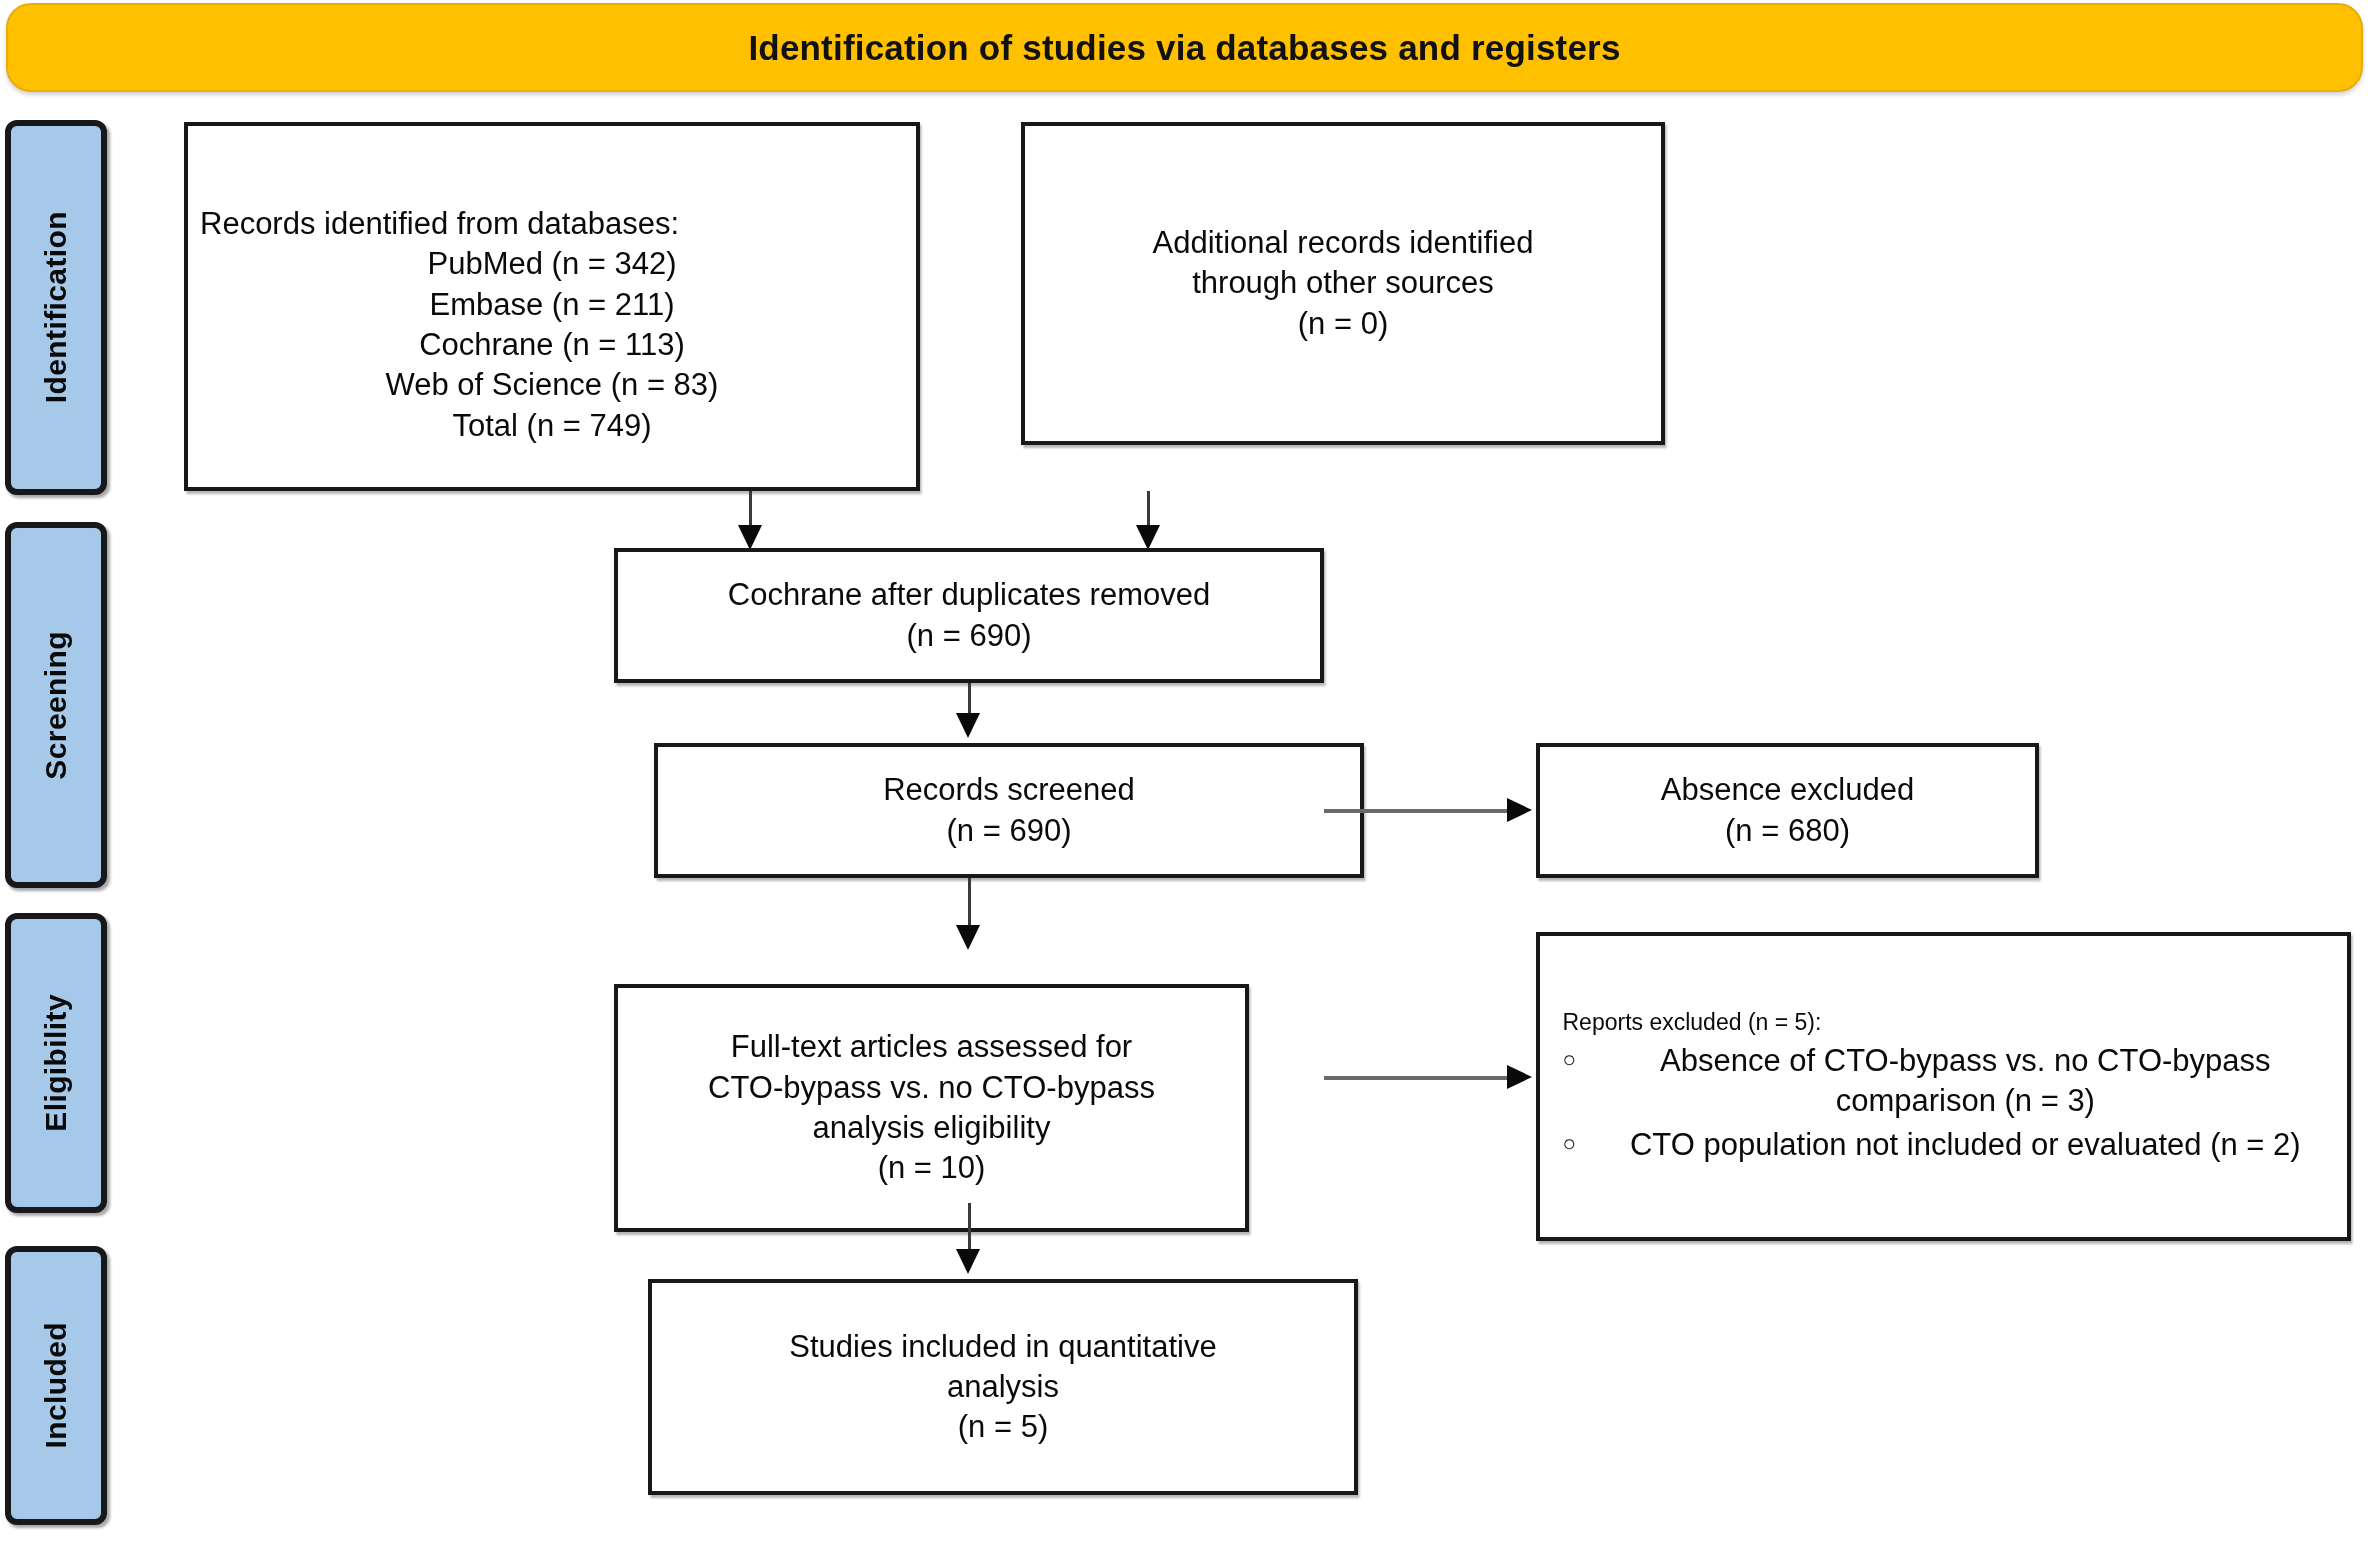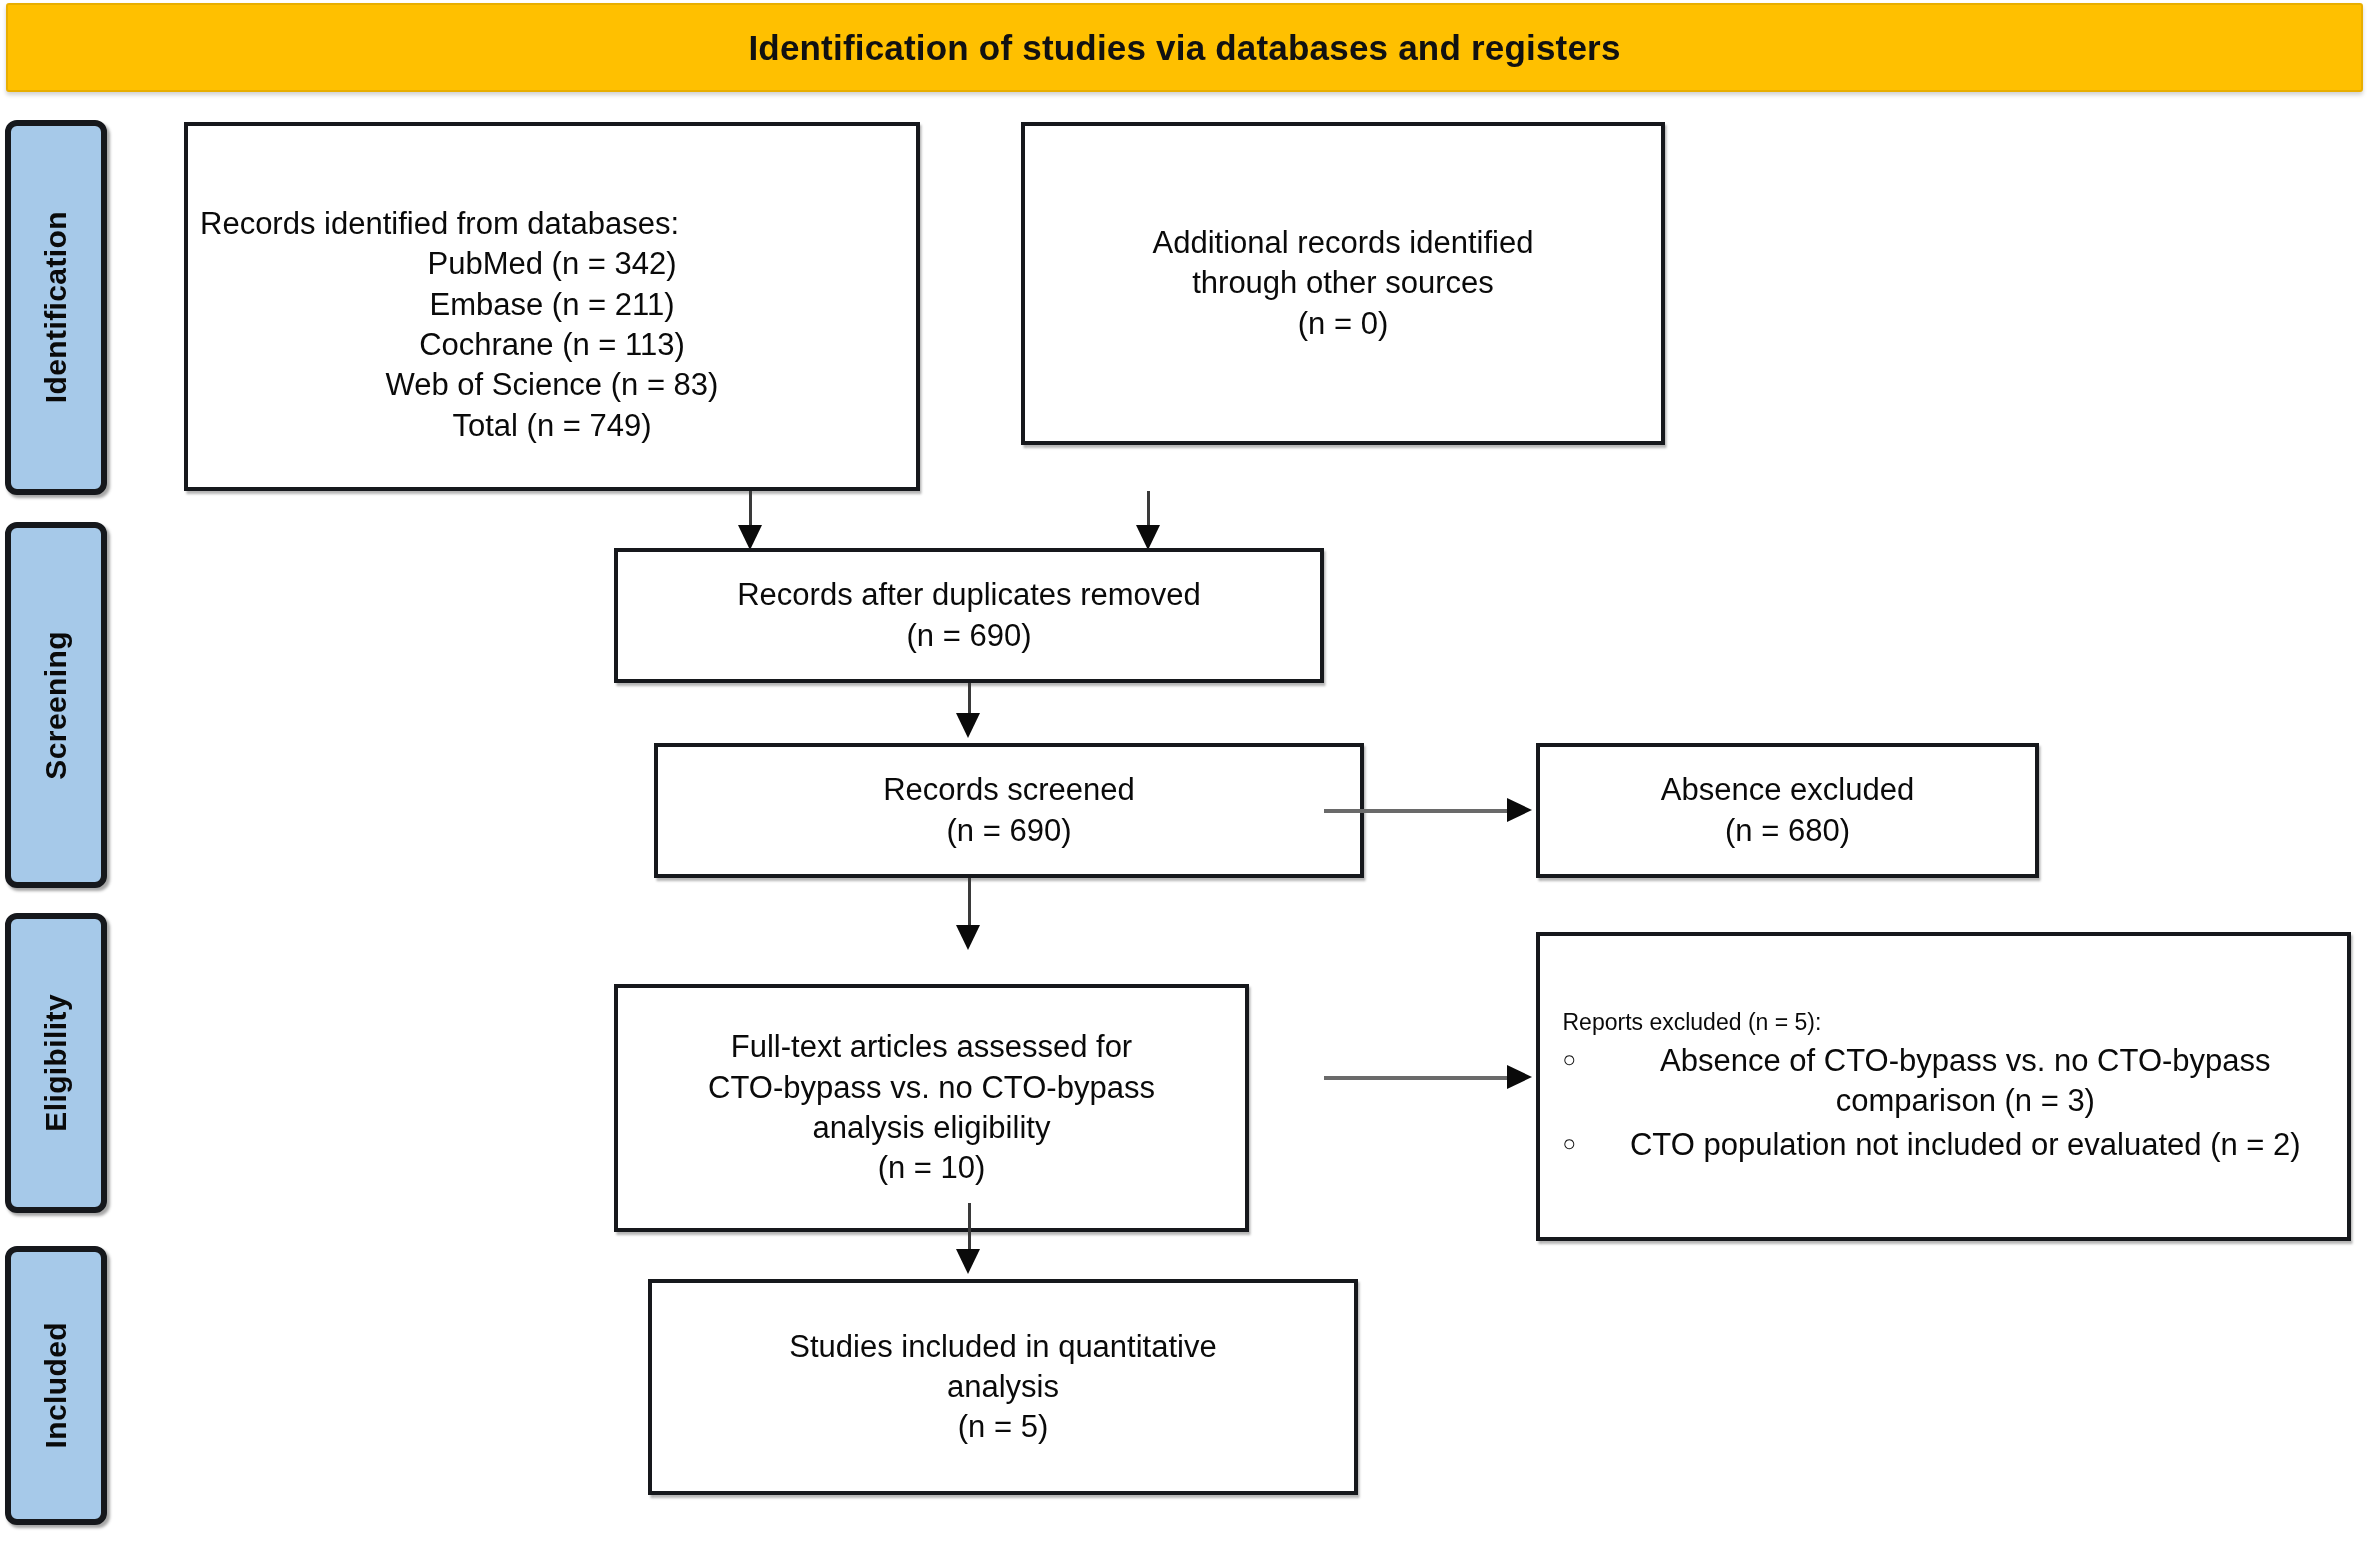--- a/index.html
+++ b/index.html
@@ -21,21 +21,21 @@
 
   
   .banner {
     position: absolute;
     left: 6px;
     top: 3px;
     width: 2357px;
     height: 89px;
     background: #FFC000;
     border: 2.3px solid #E8AE00;
-    border-radius: 3px;
+    border-radius: 25px;
     box-sizing: border-box;
     display: flex;
     align-items: center;
     justify-content: center;
     box-shadow: 0 3px 4.5px rgba(0,0,0,0.18);
   }
   .banner-title {
     font-size: 35px;
     font-weight: bold;
     color: #111111;
@@ -189,21 +189,21 @@
   </div>
 
   <div class="vline" style="left:749px; top:491px; height:45px;"></div>
   <div class="arrow-down" style="left:738px; top:525px;"></div>
 
   <div class="vline" style="left:1147px; top:491px; height:45px;"></div>
   <div class="arrow-down" style="left:1136px; top:525px;"></div>
 
   <div class="box" style="left:614px; top:548px; width:710px; height:135px;">
     <div class="box-inner">
-      <div class="line">Records after duplicates removed</div>
+      <div class="line">Cochrane after duplicates removed</div>
       <div class="line">(n = 690)</div>
     </div>
   </div>
 
   <div class="vline" style="left:968px; top:683px; height:38px;"></div>
   <div class="arrow-down" style="left:956px; top:713px;"></div>
 
   <div class="box" style="left:614px; top:743px; width:710px; height:135px;margin-left:40px;">
     <div class="box-inner">
       <div class="line">Records screened</div>

